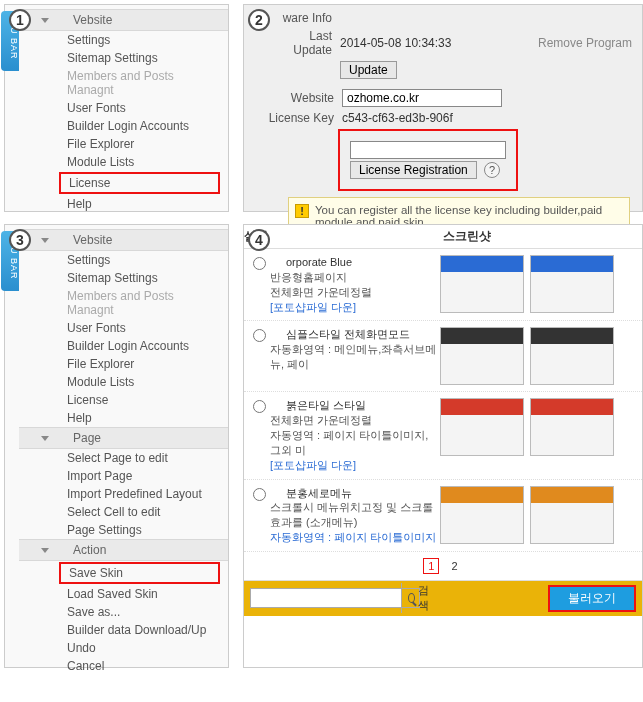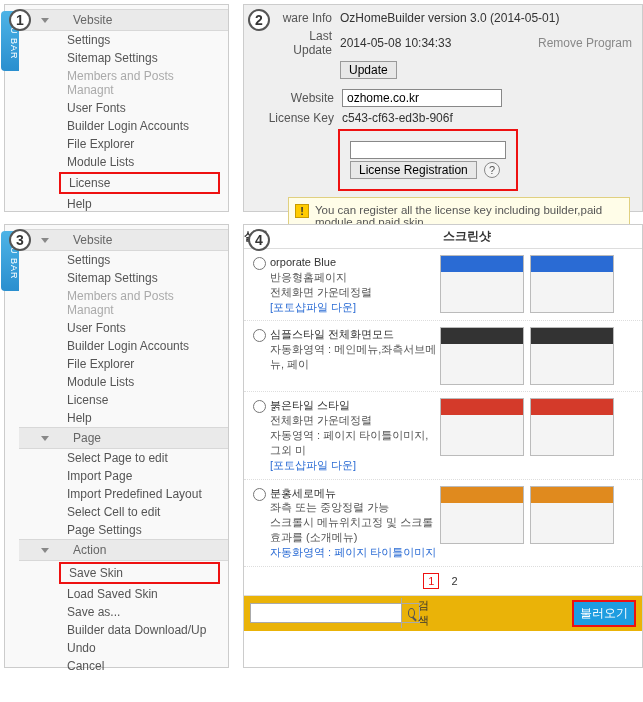--- a/index.html
+++ b/index.html
@@ -25,34 +25,34 @@
   .lic-box { border: 2px solid #e11; padding: 10px; margin: 2px 0 0 90px; width: 180px; }
   .help-circle { display:inline-block;width:16px;height:16px;border:1px solid #888;border-radius:50%;text-align:center;font-size:11px;line-height:14px;color:#555;margin-left:4px;background:#f4f4f4;}
   .warn-box { background: #fffde8; border: 1px solid #e0d080; margin: 6px 8px 8px 40px; padding: 6px 8px 6px 26px; position: relative; font-size: 11.5px; color: #555; }
   .warn-box .warn-icon { position:absolute; left:6px; top:6px; width:14px;height:14px; background:#ffcb00;border:1px solid #c89b00; display:flex;align-items:center;justify-content:center;font-weight:bold;color:#333;font-size:11px;}
   
   .skin-headrow { display:flex; background:#fff; border-bottom:1px solid #ddd; }
   .skin-headrow > div { flex:1; font-weight:bold; padding:3px 0; font-size:12px;}
   .skin-row { display:flex; align-items:flex-start; padding:6px 4px; border-bottom:1px dotted #ddd; background:#fff;}
   .radio-col { width:22px; padding-top:2px; text-align:center;}
   .desc-col { width:170px; font-size:11px; color:#555; line-height:1.35; }
-  .desc-col .title { color:#333; }
+  .desc-col .title { color:#333;margin-left:16px; }
   .desc-col .link { color:#2a6bd4; }
   .thumbs-col { flex:1; display:flex; gap:6px; }
   .thumb { width:84px; height:58px; border:1px solid #bbb; background:#fff; position:relative; overflow:hidden;}
   .thumb .bar { height:16px; }
   .thumb .body { height:42px; background:#f4f4f4; display:flex; }
   .pager { text-align:center; padding:6px 0; background:#fff;}
   .pager .pg { display:inline-block; border:1px solid #e11; color:#e11; width:16px; height:16px; line-height:14px; margin:0 2px; font-size:11px;}
   .pager .pg.plain { border:1px solid transparent; color:#333; }
   .footer-row { display:flex; align-items:center; padding:4px 6px; background:#eab308; border-top:1px solid #ddd;}
   .search-box { border:1px solid #aaa; display:flex; align-items:center; height:20px; width:170px;}
   .search-box input { border:none; flex:1; height:18px; font-size:11px; padding:0 4px;}
   .search-box .sbtn { border-left:1px solid #aaa; padding:0 6px; font-size:11px; display:flex;align-items:center;gap:3px;}
-  .load-btn { margin-left:auto; background:#1e9de0; color:#fff; border:2px solid #e11; padding:3px 6px; font-size:12px; cursor:pointer;}
+  .load-btn { margin-left:auto; background:#1e9de0; color:#fff; border:2px solid #e11; padding:3px 18px; font-size:12px; cursor:pointer;}
   .mag-icon { width:10px;height:10px;border:1.5px solid #555;border-radius:50%;position:relative;display:inline-block;}
   .mag-icon::after { content:"";position:absolute;width:5px;height:1.5px;background:#555;bottom:-2px;right:-3px;transform:rotate(45deg);}
 </style>
 </head>
 <body>
 
 <div class="grid">
 
   <div class="panel" style="height:208px;">
     <div class="num-badge">1</div>
@@ -71,21 +71,20 @@
       <div class="menu-item">Module Lists</div>
       <div class="menu-item highlight-red" style="margin:1px 8px 1px 40px;padding-left:8px;">License</div>
       <div class="menu-item">Help</div>
     </div>
   </div>
 
   <div class="panel right" style="height:208px; padding:4px 4px 0 4px;">
     <div class="num-badge">2</div>
     <div class="info-row" style="margin-left:22px;">
       <span class="info-label" style="width:56px;">ware Info</span>
-      <span>OzHomeBuilder version 3.0 (2014-05-01)</span>
     </div>
     <div class="info-row" style="margin-left:22px;">
       <span class="info-label" style="width:56px;">Last Update</span>
       <span>2014-05-08 10:34:33</span>
       <span class="remove-link">Remove Program</span>
     </div>
     <div class="info-row" style="margin-left:86px;">
       <button class="btn">Update</button>
     </div>
     <div style="height:6px;"></div>
@@ -208,21 +207,20 @@
             <div class="thumb">
               <div class="bar" style="background:#d43a2a"></div>
               <div class="body"></div>
             </div>
           </div>
         </div>
         <div class="skin-row">
           <div class="radio-col"><input type="radio" name="skin" style=""></div>
           <div class="desc-col">
             <div class="title">분홍세로메뉴</div>
-            <div>좌측 또는 중앙정렬 가능</div>
             <div>스크롤시 메뉴위치고정 및 스크롤효과를 (소개메뉴)</div>
             <div class="link">자동화영역 : 페이지 타이틀이미지</div>
           </div>
           <div class="thumbs-col">
             <div class="thumb">
               <div class="bar" style="background:#e08a1e"></div>
               <div class="body"></div>
             </div>
             <div class="thumb">
               <div class="bar" style="background:#e08a1e"></div>

